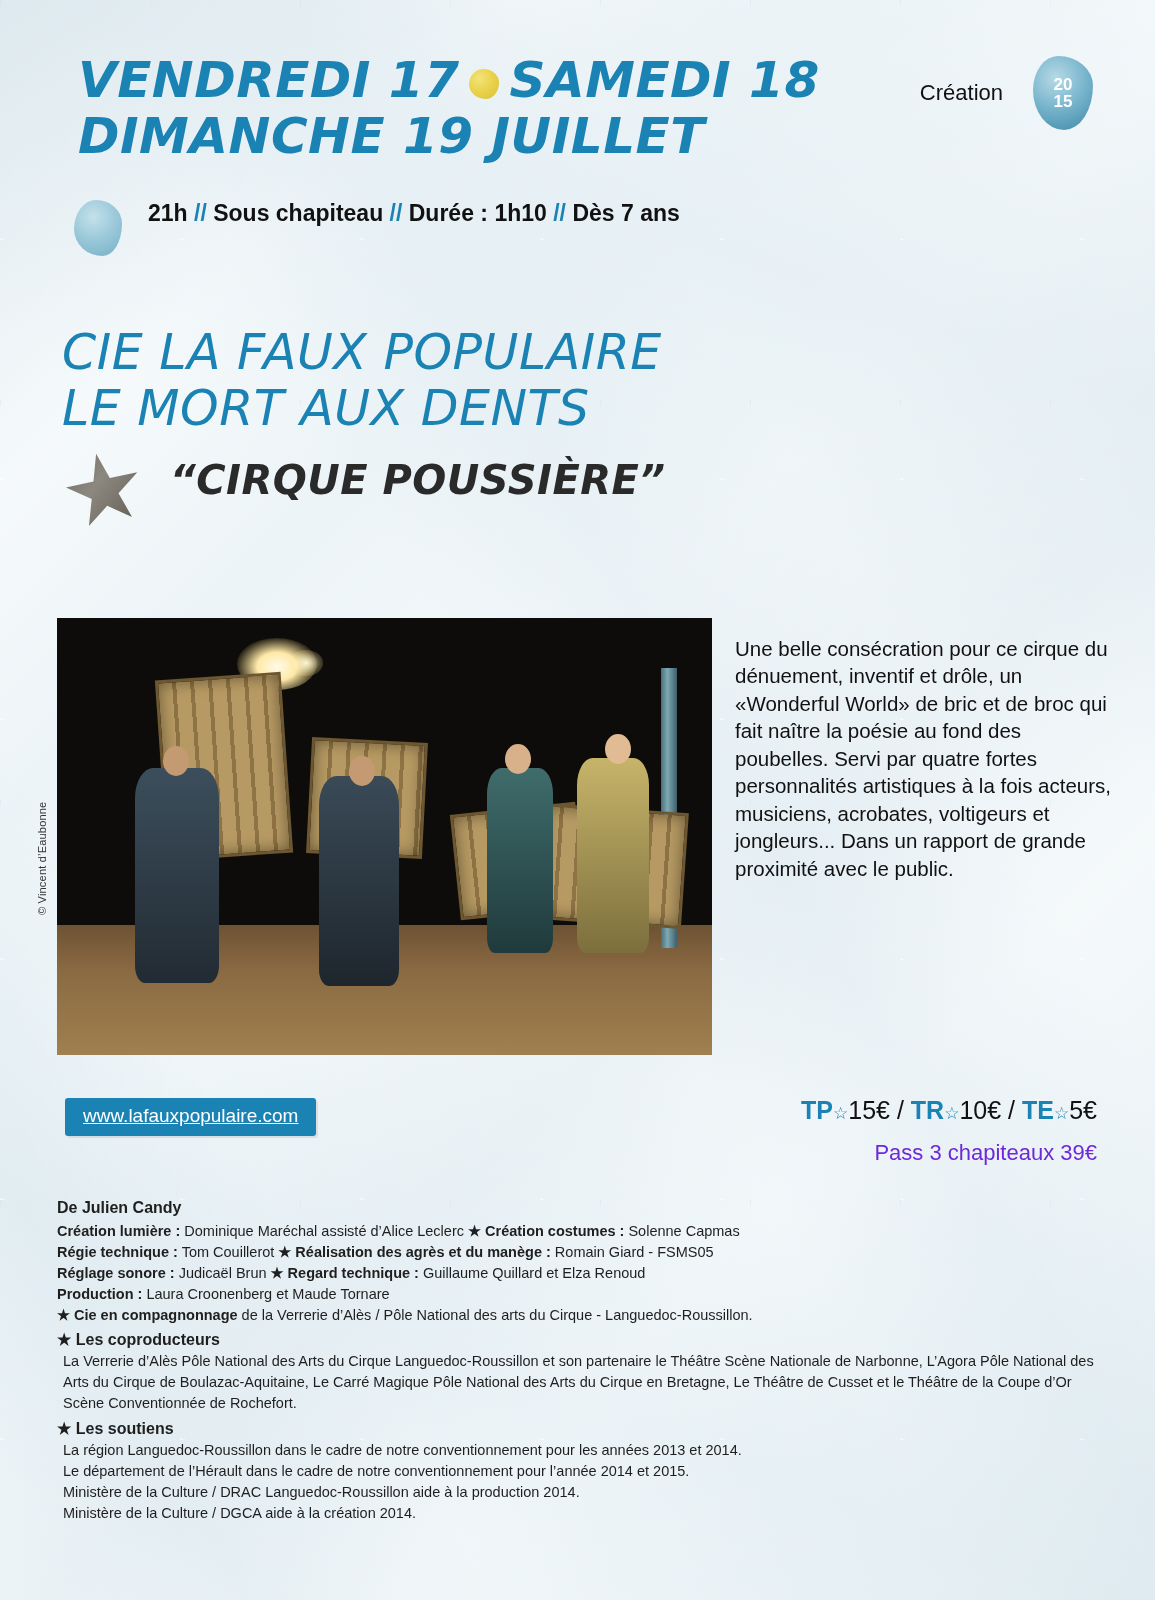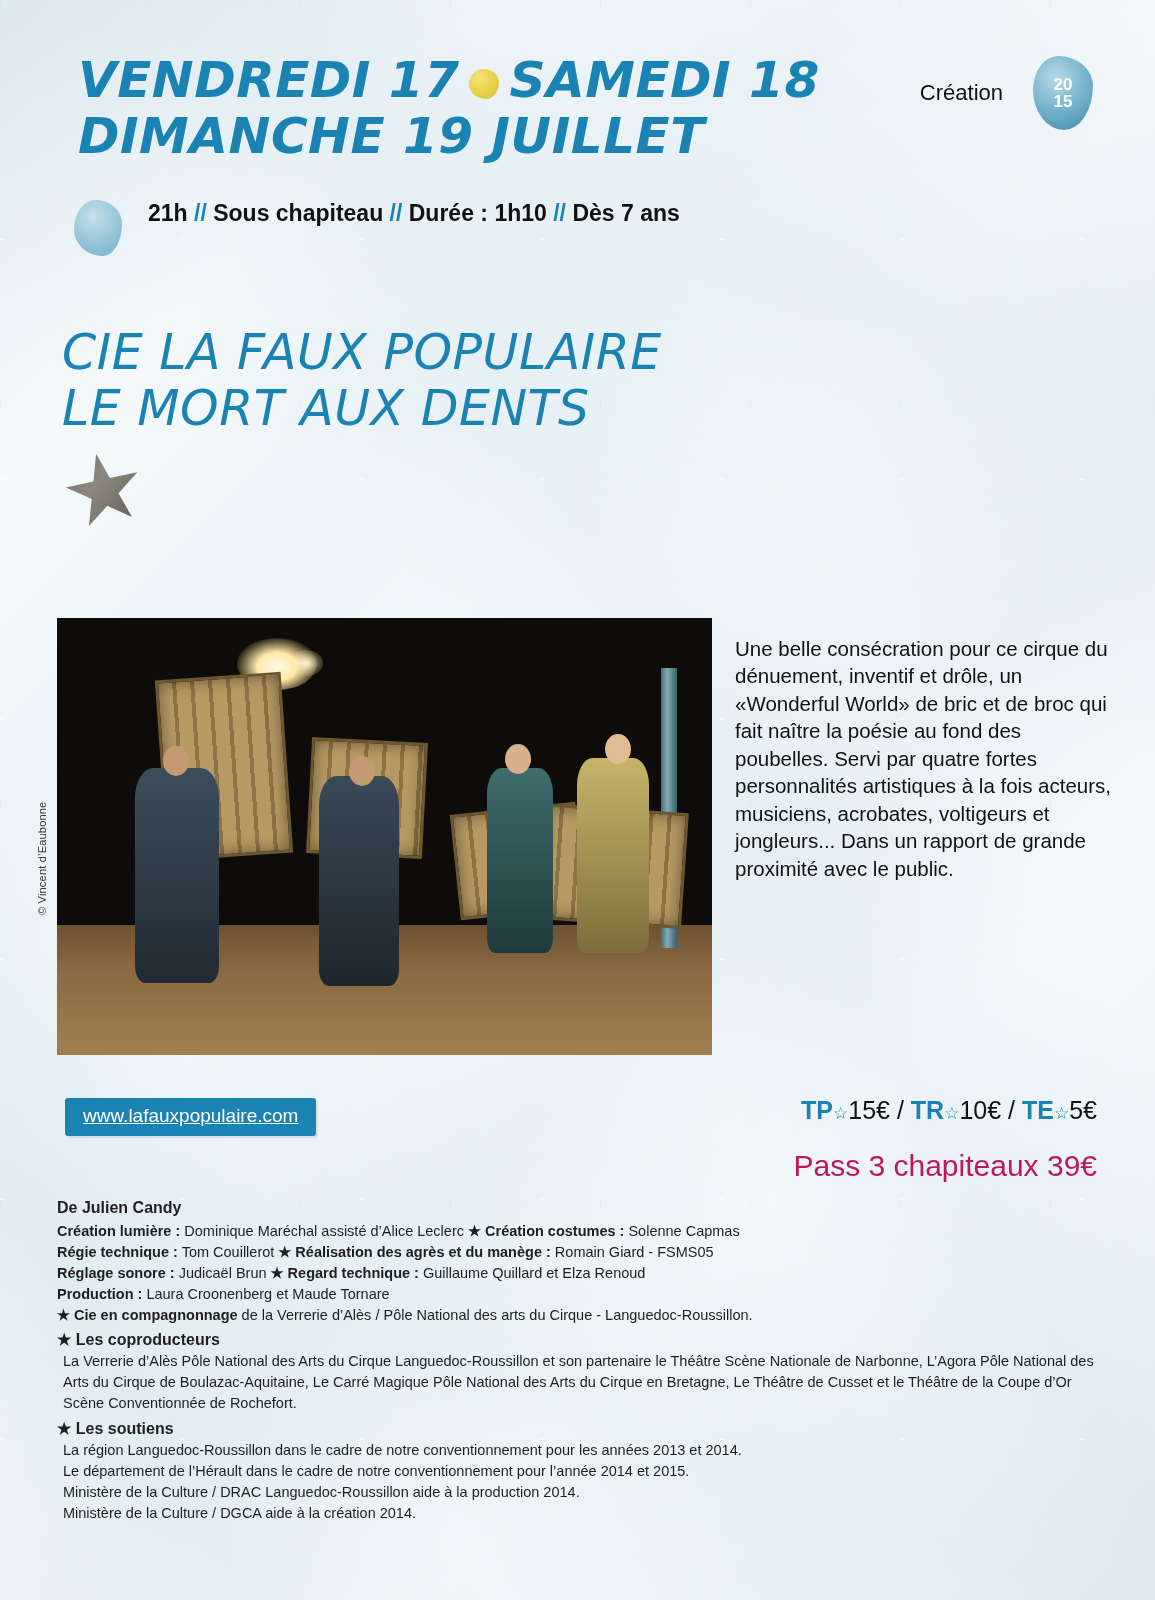--- a/index.html
+++ b/index.html
@@ -281,23 +281,23 @@
     text-align: right;
   }
   .prices .line1 {
     font-size: 25px;
     color: #111;
     white-space: nowrap;
   }
   .prices .line1 b { color: #1a83b4; }
   .prices .star-tiny { color: #1a83b4; font-size: 17px; }
   .prices .line2 {
-    margin-top: 24px;
-    font-size: 30px;
-    color: #be185d;
+    margin-top: 15px;
+    font-size: 22px;
+    color: #6d28d9;
   }
 
   
   .credits {
     position: absolute;
     left: 57px;
     top: 1196px;
     width: 1040px;
     font-size: 14.5px;
     line-height: 1.45;
@@ -351,20 +351,21 @@
       <span>20</span>
       <span>15</span>
     </div>
   </div>
 
   <div class="titleblock">
     <div class="title-line">Cie La Faux Populaire</div>
     <div class="title-line">Le Mort aux Dents</div>
     <div class="subtitle-row">
       <div class="star"></div>
+      <div class="subtitle">“Cirque Poussière”</div>
     </div>
   </div>
 
   <div class="photo">
     <div class="floor"></div>
     <div class="spot"></div>
     <div class="spot2"></div>
     <div class="pole"></div>
     <div class="crate c1"></div>
     <div class="crate c2"></div>

